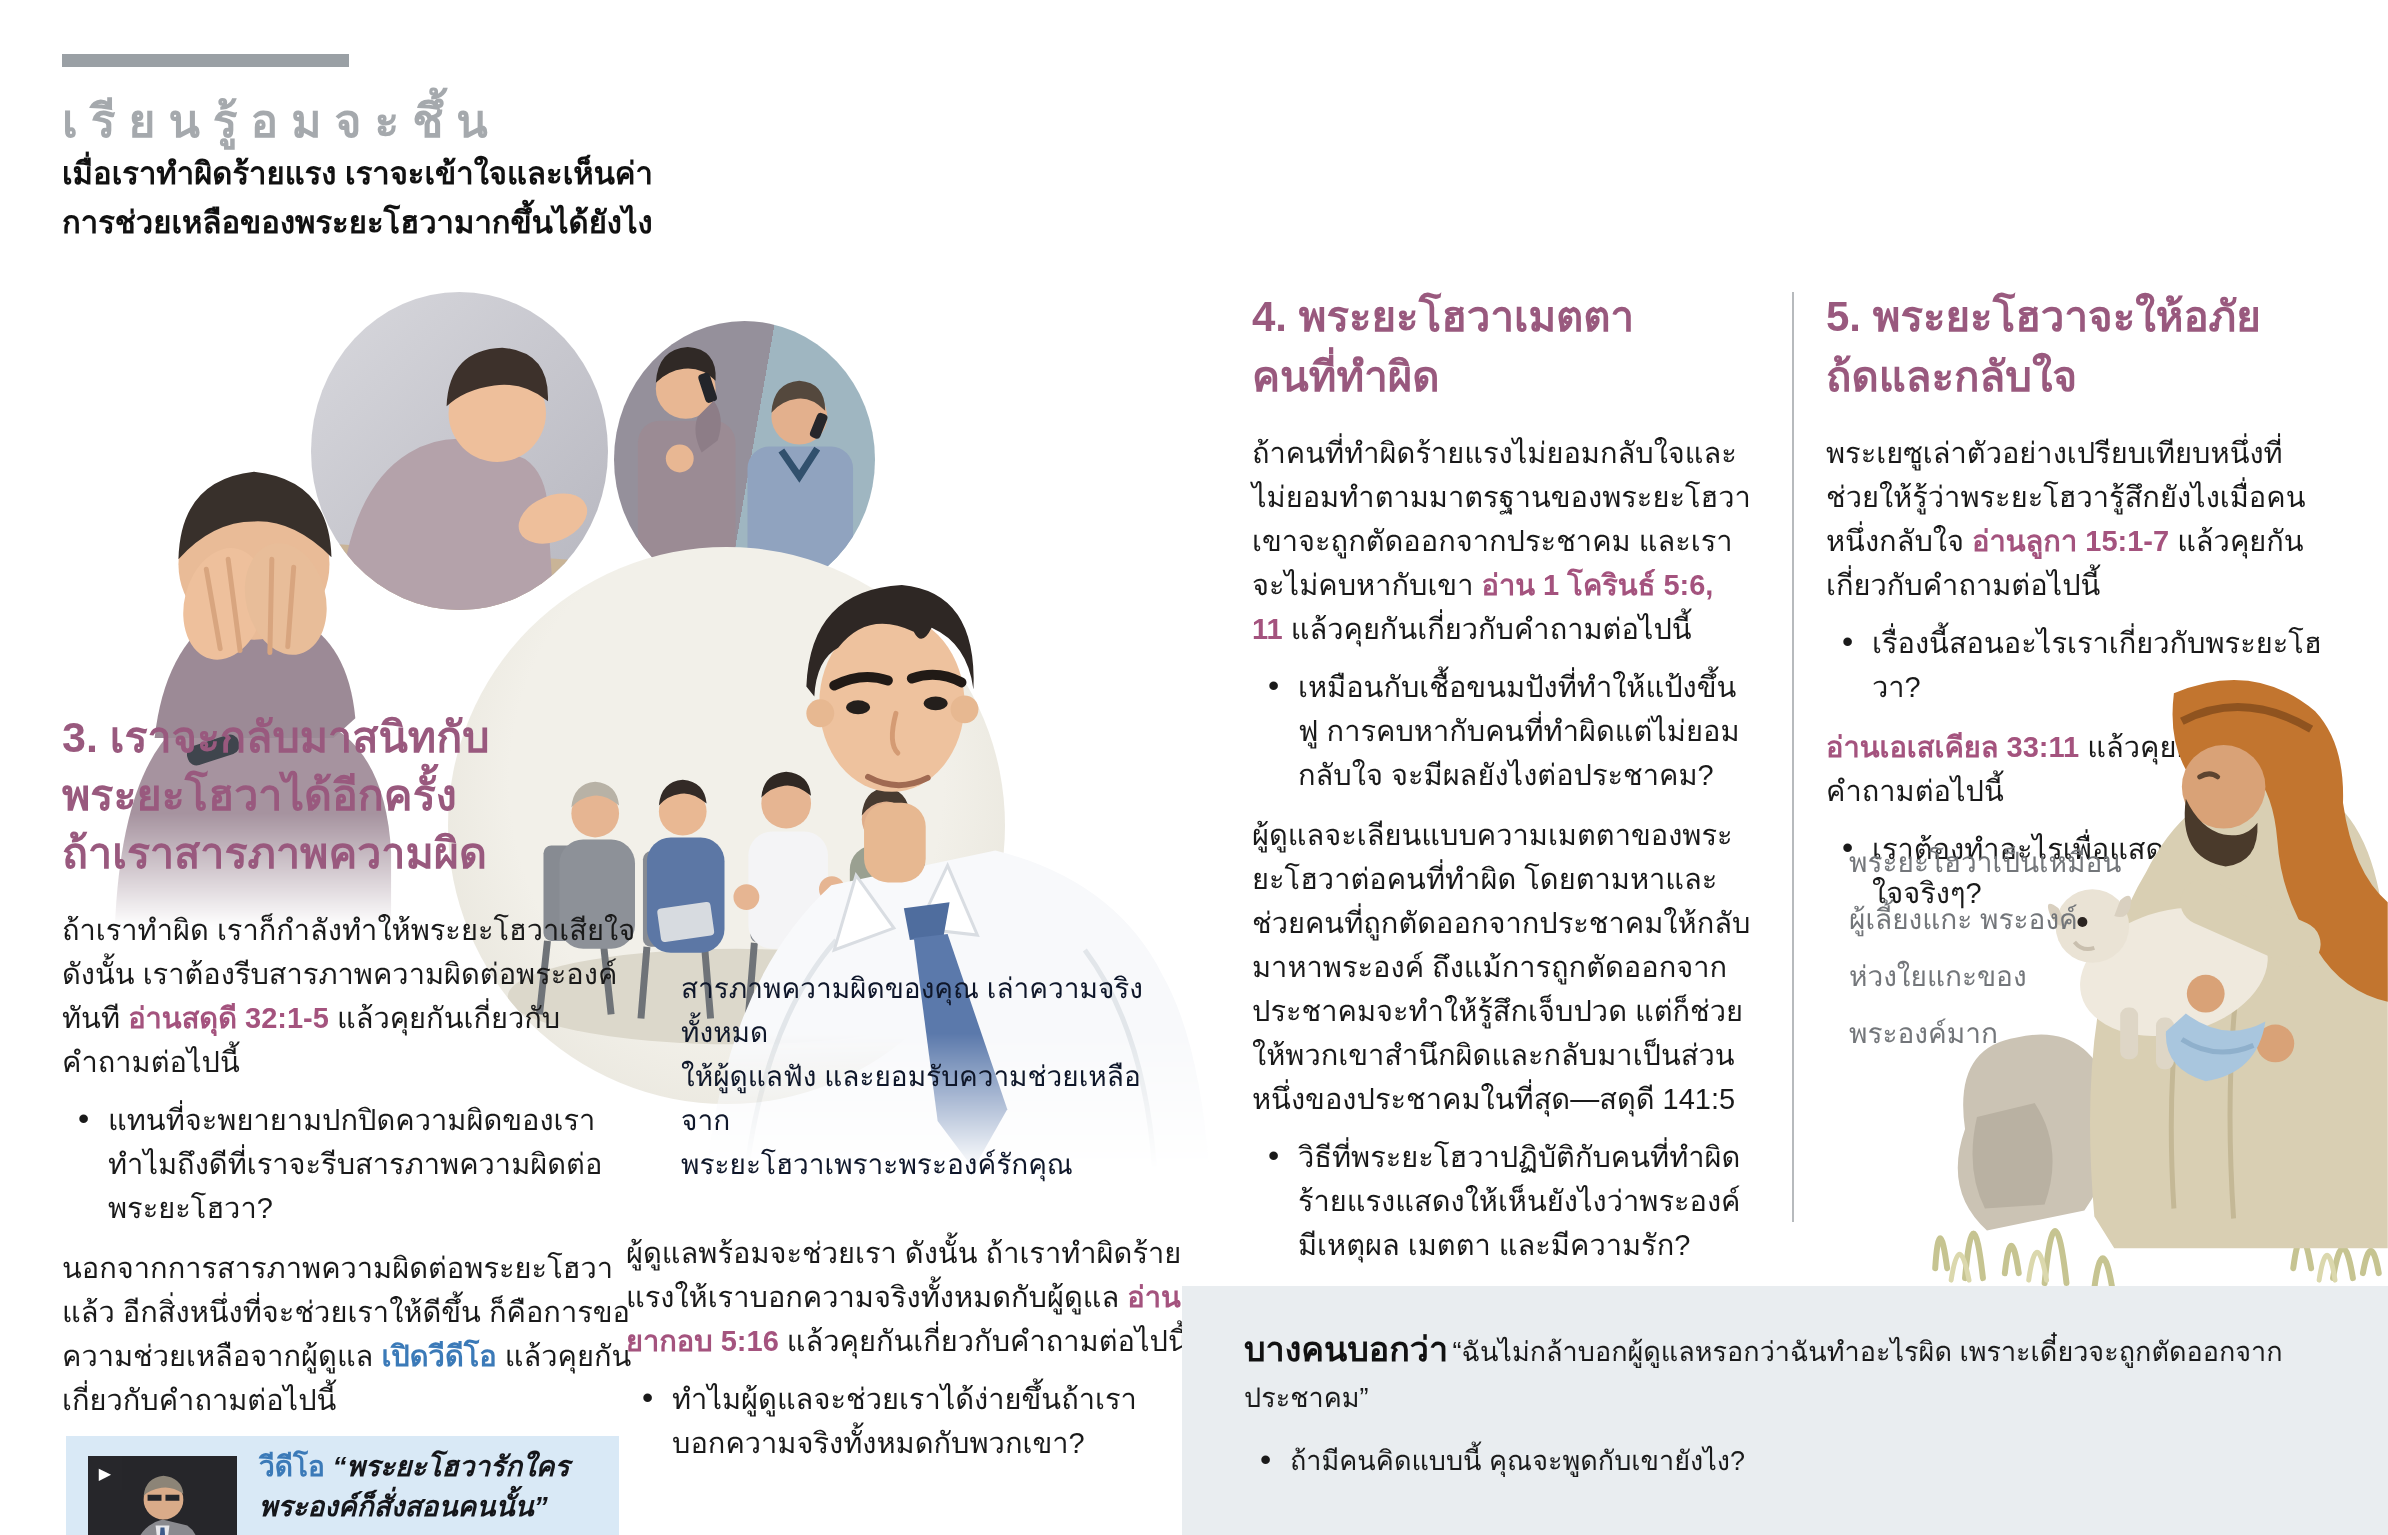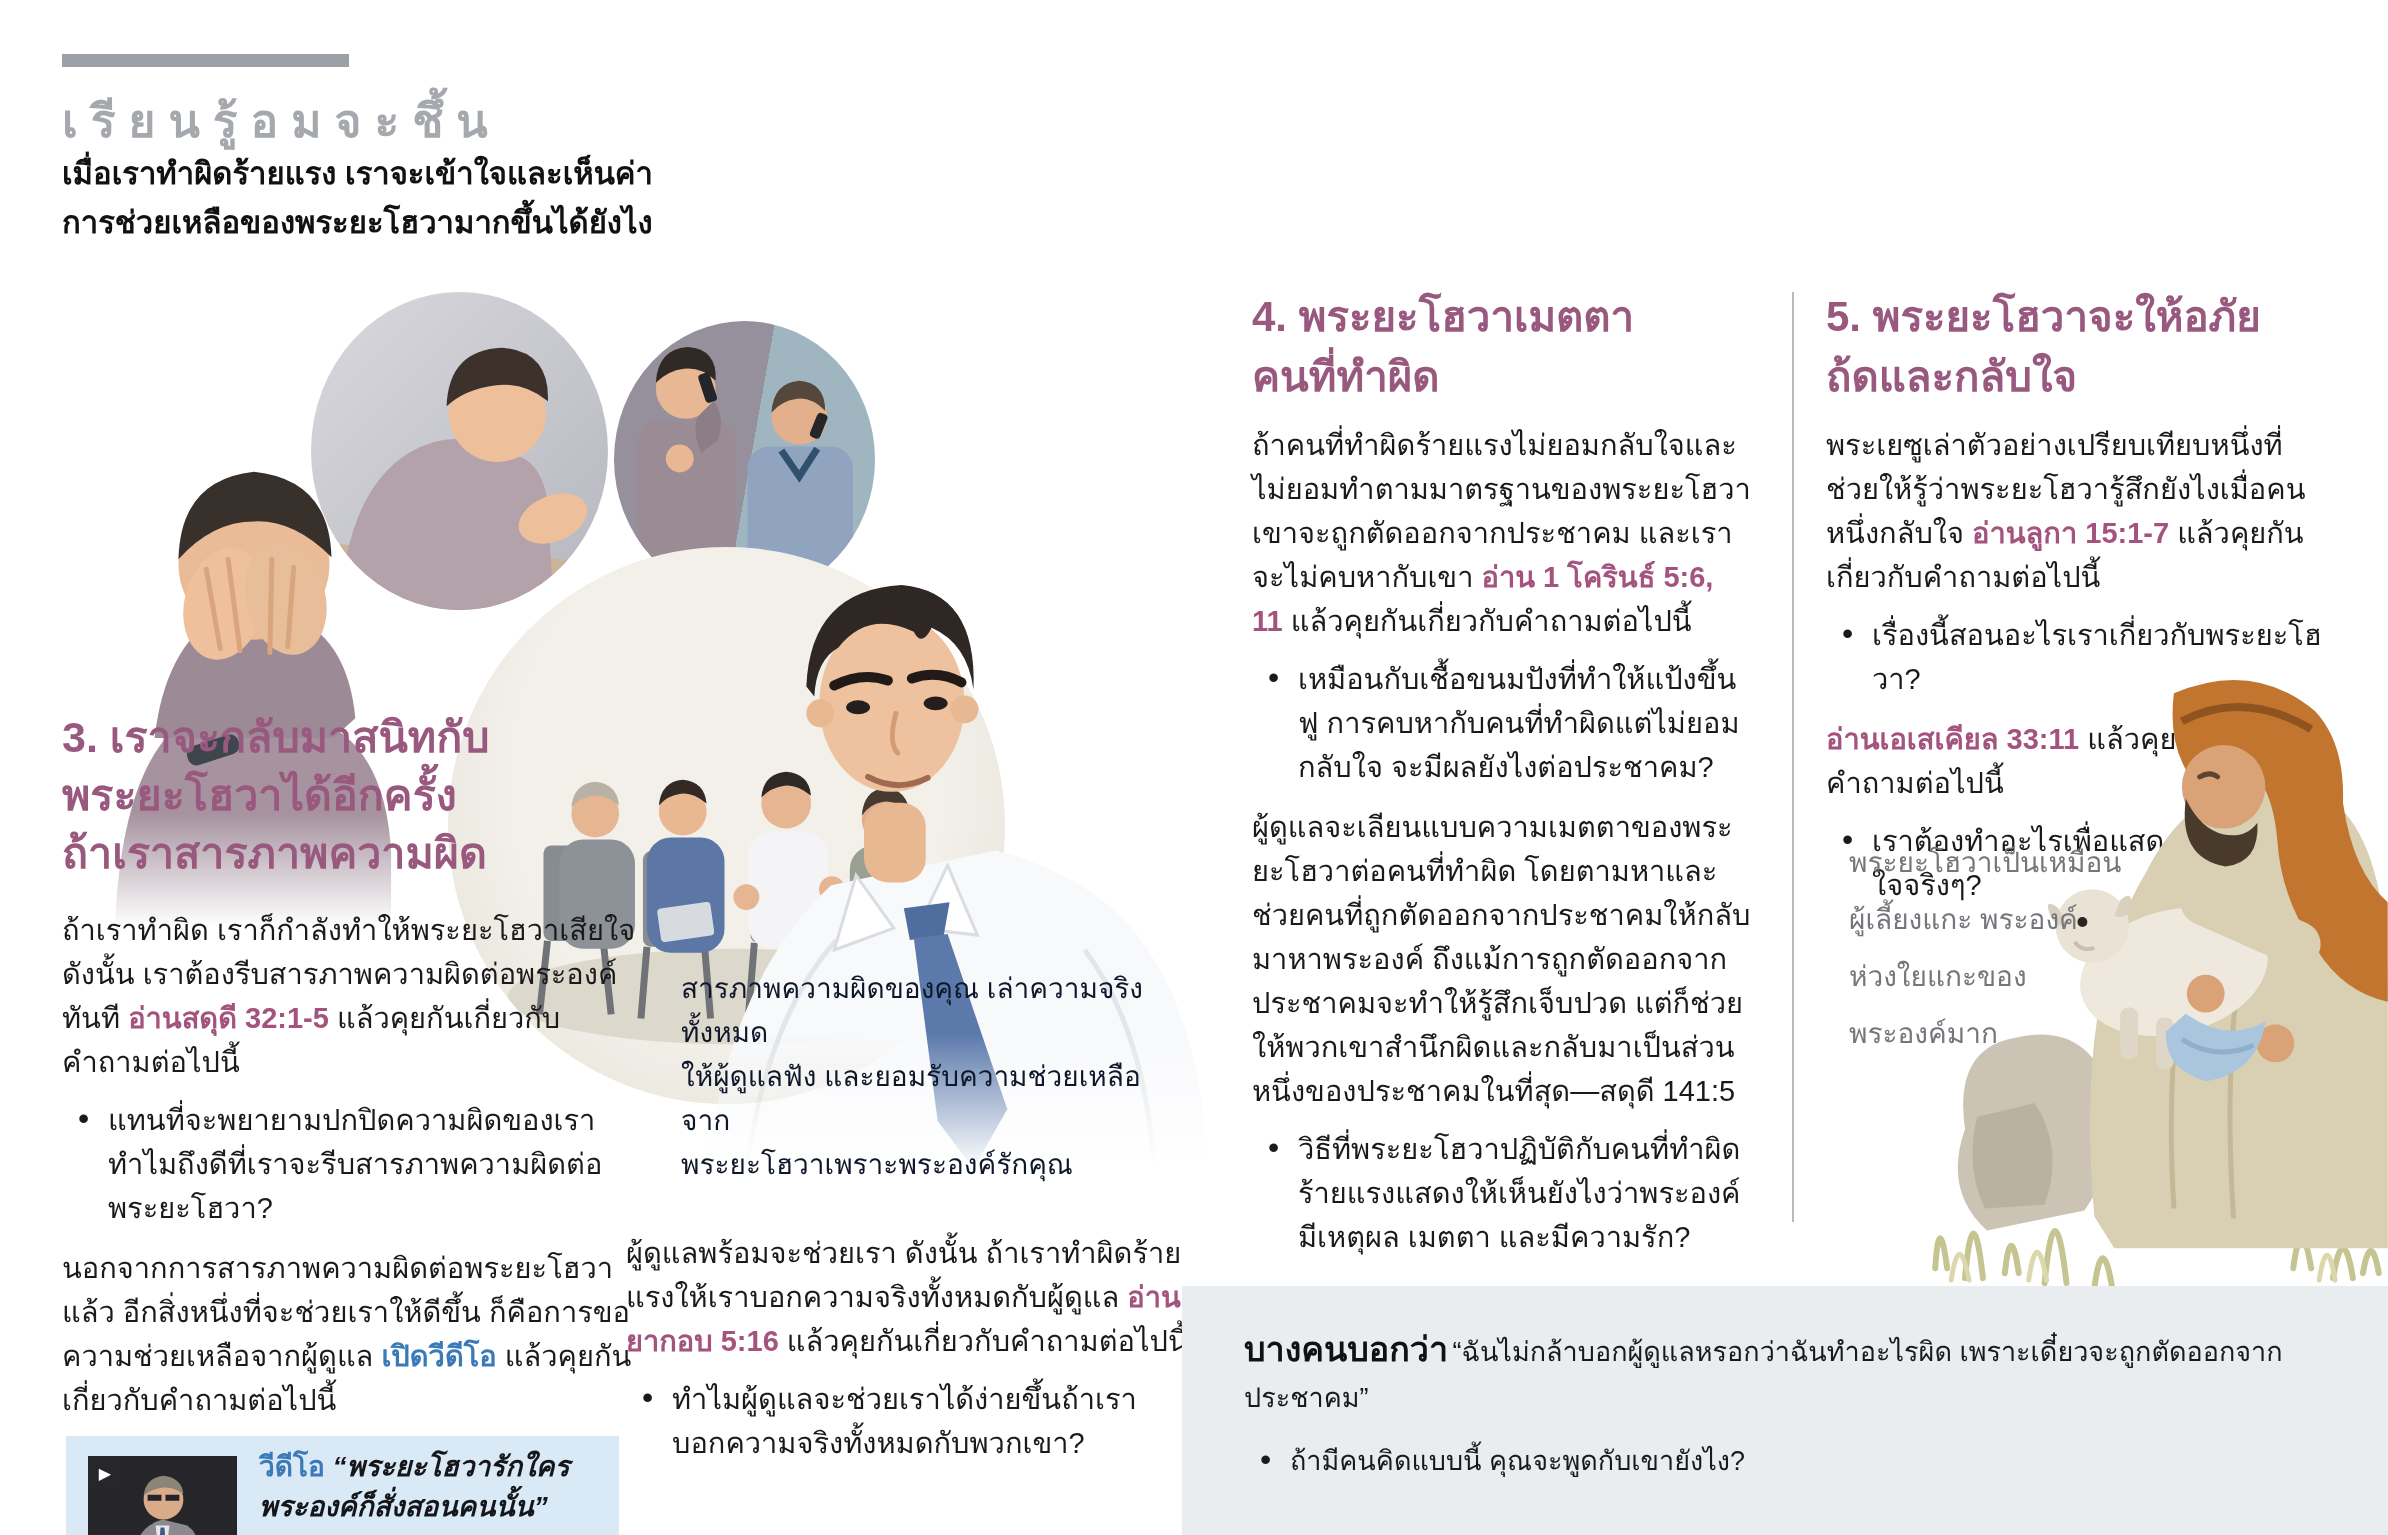--- a/index.html
+++ b/index.html
@@ -21,21 +21,21 @@
   .plink{color:#a4537e;font-weight:bold;text-decoration:none;cursor:pointer;}
   .blink{color:#3b7ab8;font-weight:bold;text-decoration:none;cursor:pointer;}
   .caption{font-size:28px;line-height:44px;color:#0f172a;}
 
   .col{position:absolute;}
   .col3{left:62px;top:708px;width:575px;}
   .colmid{left:626px;top:1231px;width:562px;}
   .capmid{position:absolute;left:681px;top:967px;width:498px;}
   .col4{left:1252px;top:287px;width:499px;}
   .col5{left:1826px;top:287px;width:502px;}
-  .col4 .h,.col5 .h{font-size:42px;line-height:60px;margin-bottom:16px;}
+  .col4 .h,.col5 .h{font-size:42px;line-height:60px;margin-bottom:24px;}
 
   .vdivider{position:absolute;left:1792px;top:292px;width:2px;height:930px;background:#b7babd;}
 
   
   .videocard{width:553px;height:141px;background:#d9e9f6;margin:8px 0 32px 4px;display:flex;
              align-items:center;cursor:pointer;}
   .thumbwrap{position:relative;width:149px;height:101px;margin-left:22px;flex:0 0 auto;background:#26262a;}
   .playbtn{position:absolute;left:0;top:0;width:34px;height:34px;background:rgba(40,40,44,.85);
            color:#fff;font-size:16px;display:flex;align-items:center;justify-content:center;}
   .vtext{margin-left:22px;font-size:28px;line-height:40px;font-weight:bold;color:#15161a;}

